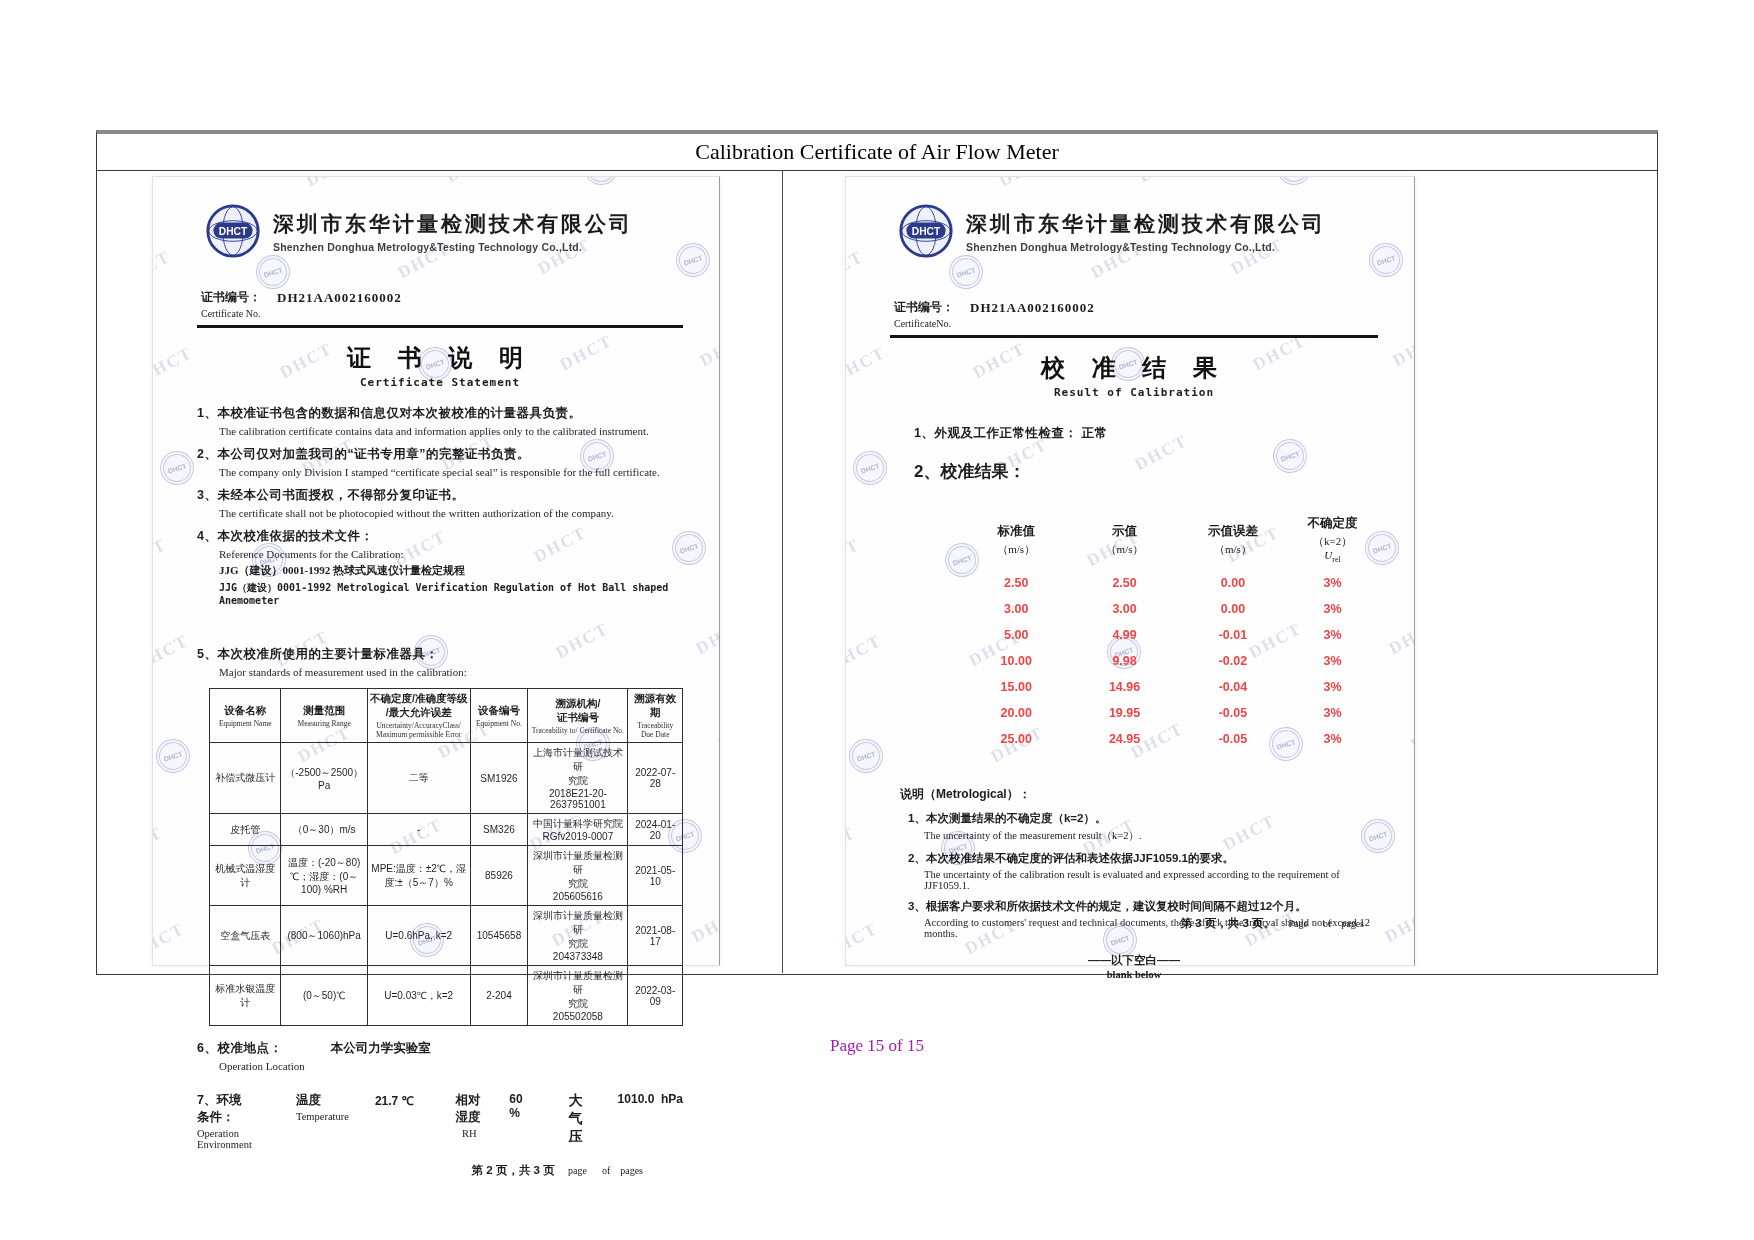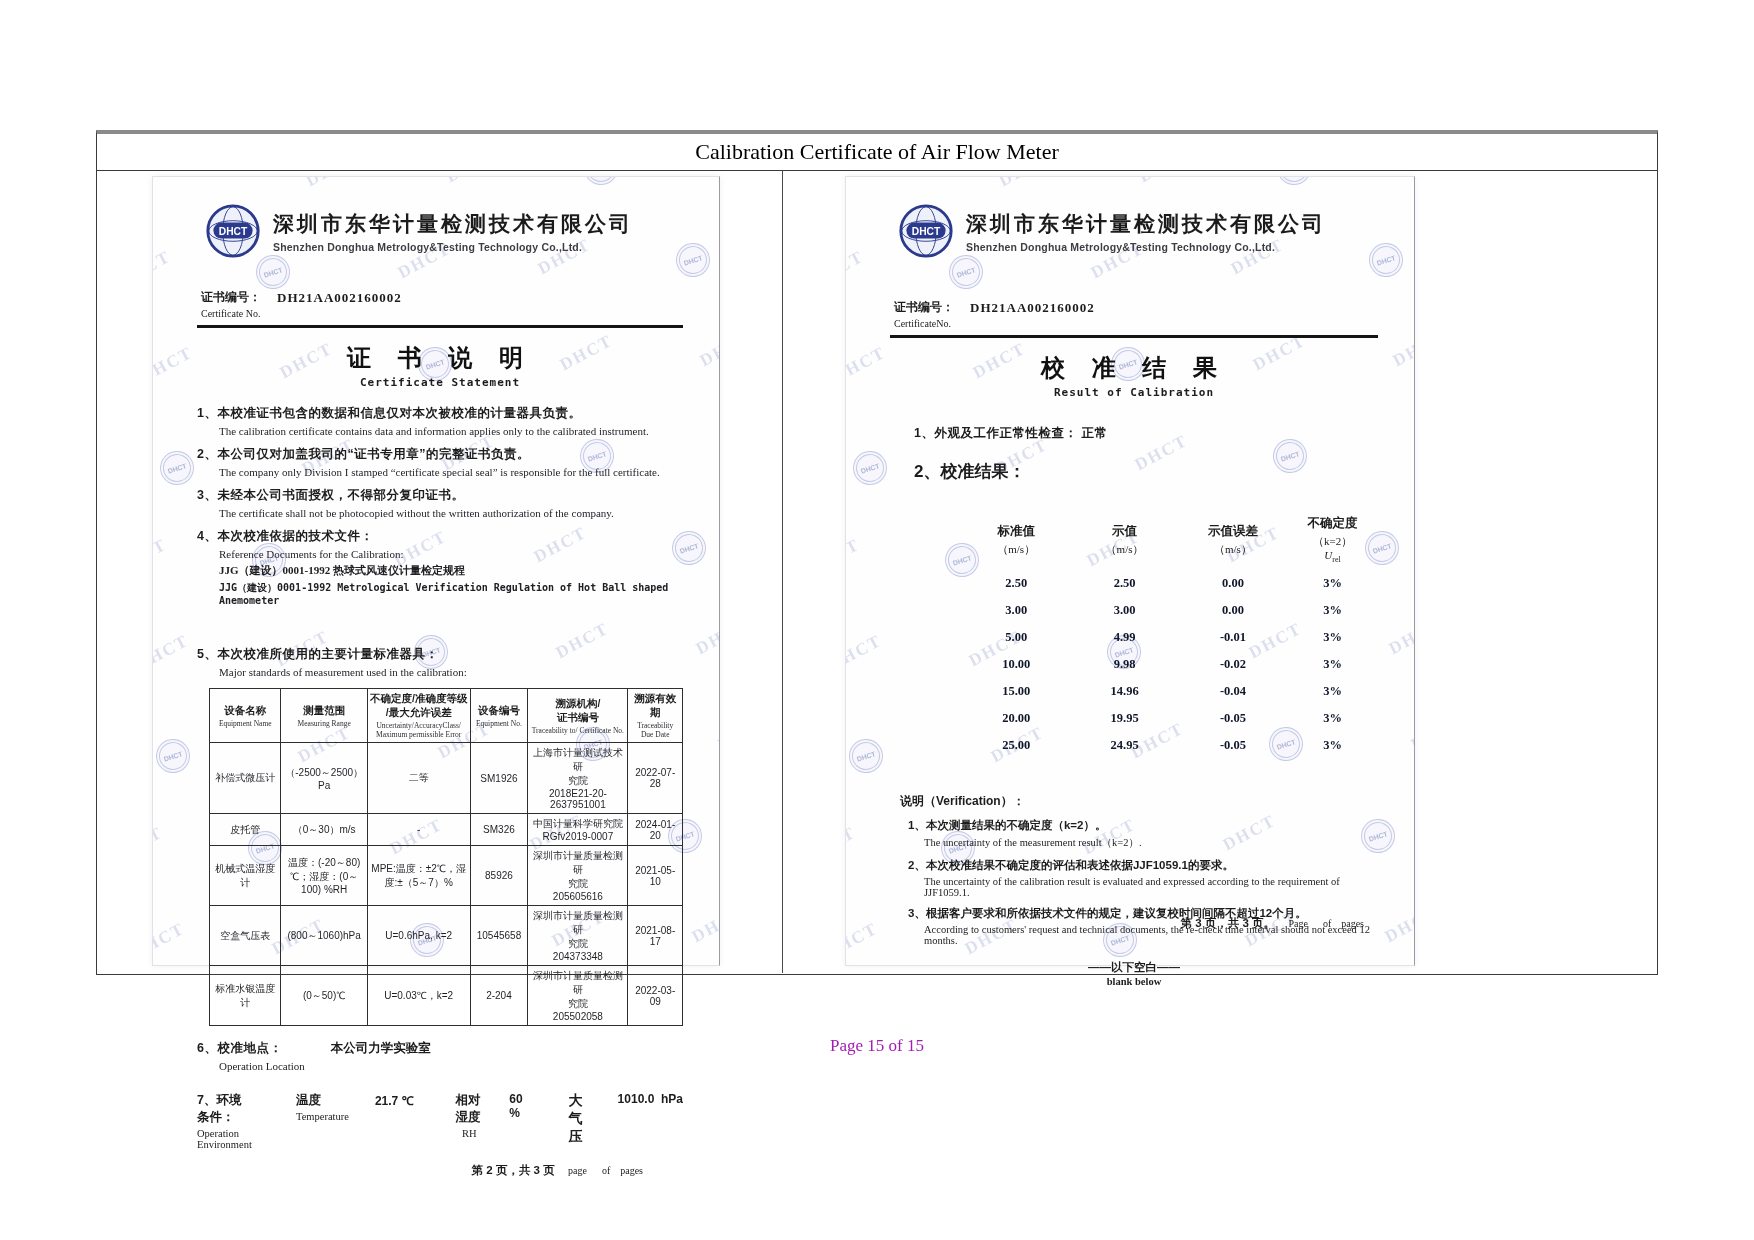--- a/index.html
+++ b/index.html
@@ -79,21 +79,21 @@
   
   .check-line { font-size:12.5px; font-weight:600; margin:26px 0 0 24px; letter-spacing:.5px; }
   .result-line { font-size:17px; font-weight:600; margin:18px 0 0 24px; }
   table.res { border-collapse:collapse; margin:26px 0 0 72px; }
   table.res th, table.res td { border:none; text-align:center; padding:6px 4px; }
   table.res th { font-weight:normal; }
   .rh-cn { font-size:12.5px; font-weight:600; }
   .rh-unit { font-family:"Liberation Serif","DejaVu Serif",serif; font-size:11px; margin-top:2px; }
   .rh-sym { font-family:"Liberation Serif","DejaVu Serif",serif; font-size:11px; font-style:italic; }
   .rh-sym sub { font-size:8px; font-style:normal; }
-  table.res td { font-family:Liberation Serif, serif; font-size:12.5px; font-weight:600; color:#0f172a; }
+  table.res td { font-family:Liberation Sans, sans-serif; font-size:12.5px; font-weight:600; color:#ef4444; }
   .expl-head { font-size:12px; font-weight:600; margin:34px 0 0 10px; }
   .expl-item { margin:8px 0 0 18px; }
   .expl-cn { font-size:11.5px; font-weight:600; }
   .expl-en { font-family:"Liberation Serif","DejaVu Serif",serif; font-size:10.5px; margin:3px 0 0 16px; }
   .blank-row { text-align:center; margin-top:14px; }
   .blank-cn { font-size:11.5px; font-weight:600; }
   .blank-en { font-family:"Liberation Serif","DejaVu Serif",serif; font-size:10.5px; font-weight:bold; margin-top:1px; }
   .pg-footer.right-pg { position:absolute; right:50px; bottom:34px; padding:0;margin-left:17px; }
 
   
@@ -494,21 +494,21 @@
                 </tr>
               <tr>
                   <td>25.00</td>
                   <td>24.95</td>
                   <td>-0.05</td>
                   <td>3%</td>
                 </tr>
             </tbody>
           </table>
 
-          <div class="expl-head">说明（Verification）：</div>
+          <div class="expl-head">说明（Metrological）：</div>
           <div class="expl-item">
             <div class="expl-cn">1、本次测量结果的不确定度（k=2）。</div>
             <div class="expl-en">The uncertainty of the measurement result（k=2）.</div>
           </div>
           <div class="expl-item">
             <div class="expl-cn">2、本次校准结果不确定度的评估和表述依据JJF1059.1的要求。</div>
             <div class="expl-en">The uncertainty of the calibration result is evaluated and expressed according to the requirement of JJF1059.1.</div>
           </div>
           <div class="expl-item">
             <div class="expl-cn">3、根据客户要求和所依据技术文件的规定，建议复校时间间隔不超过12个月。</div>

